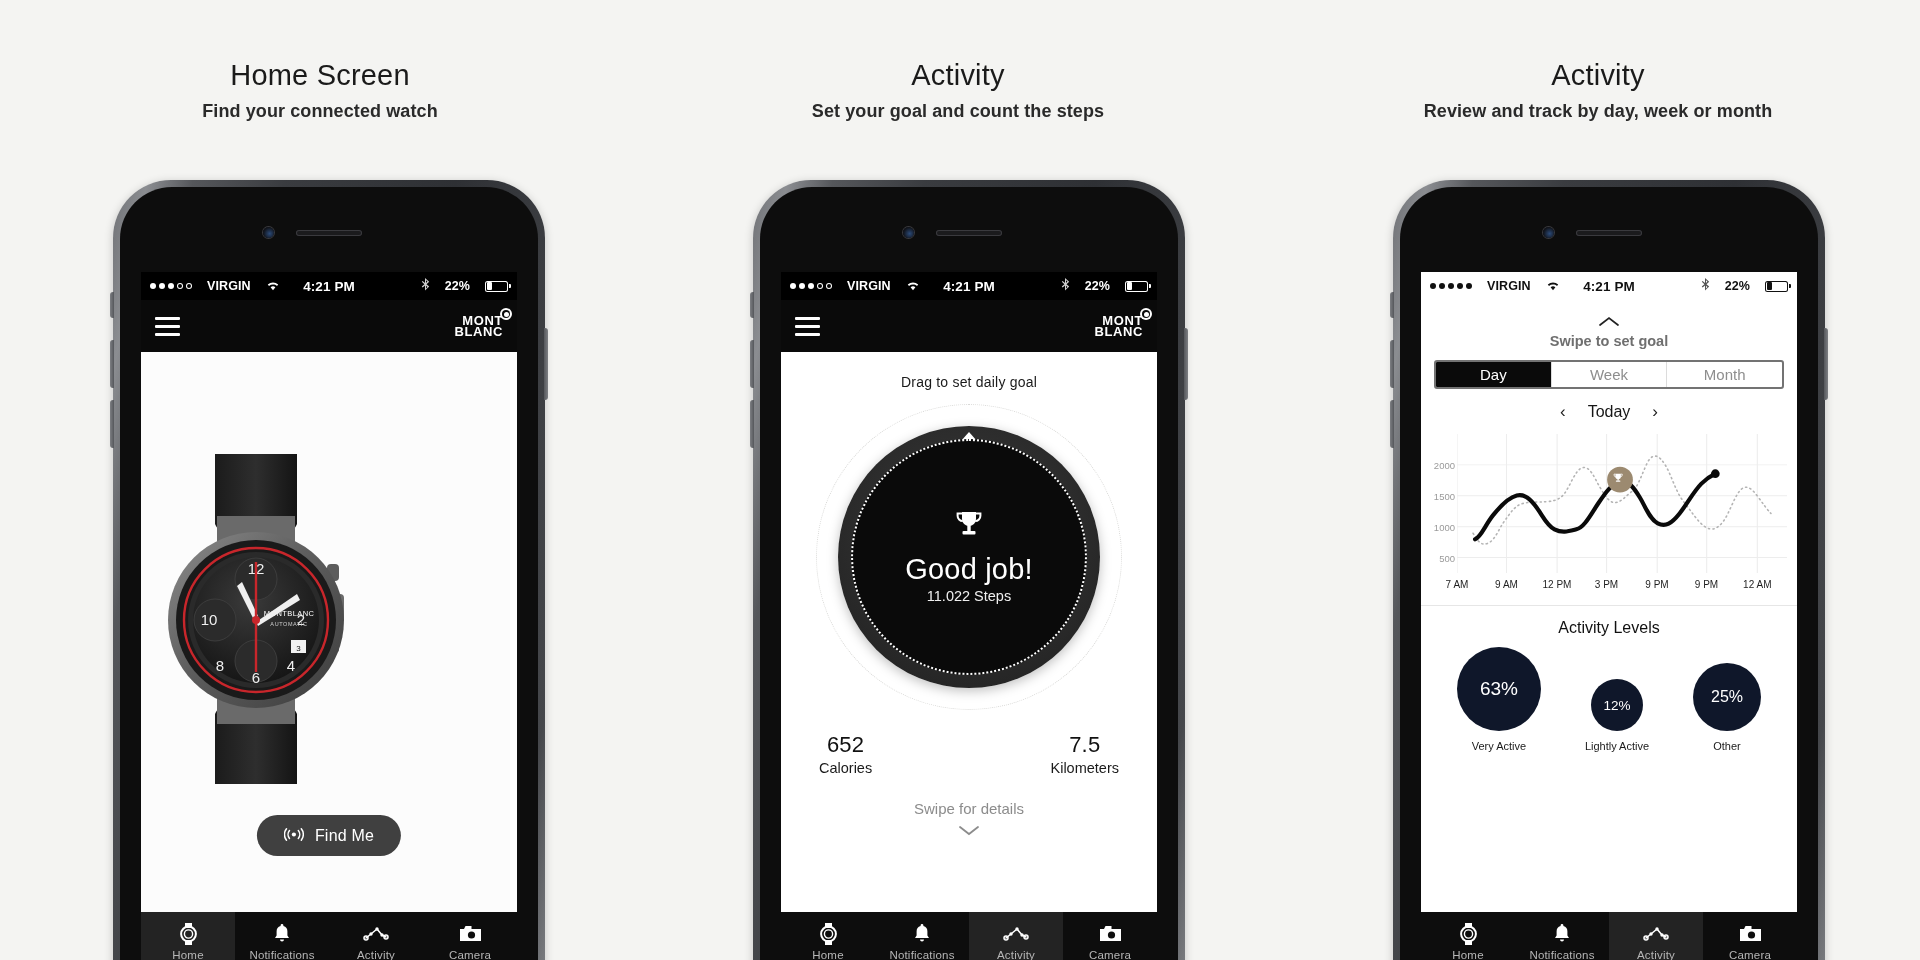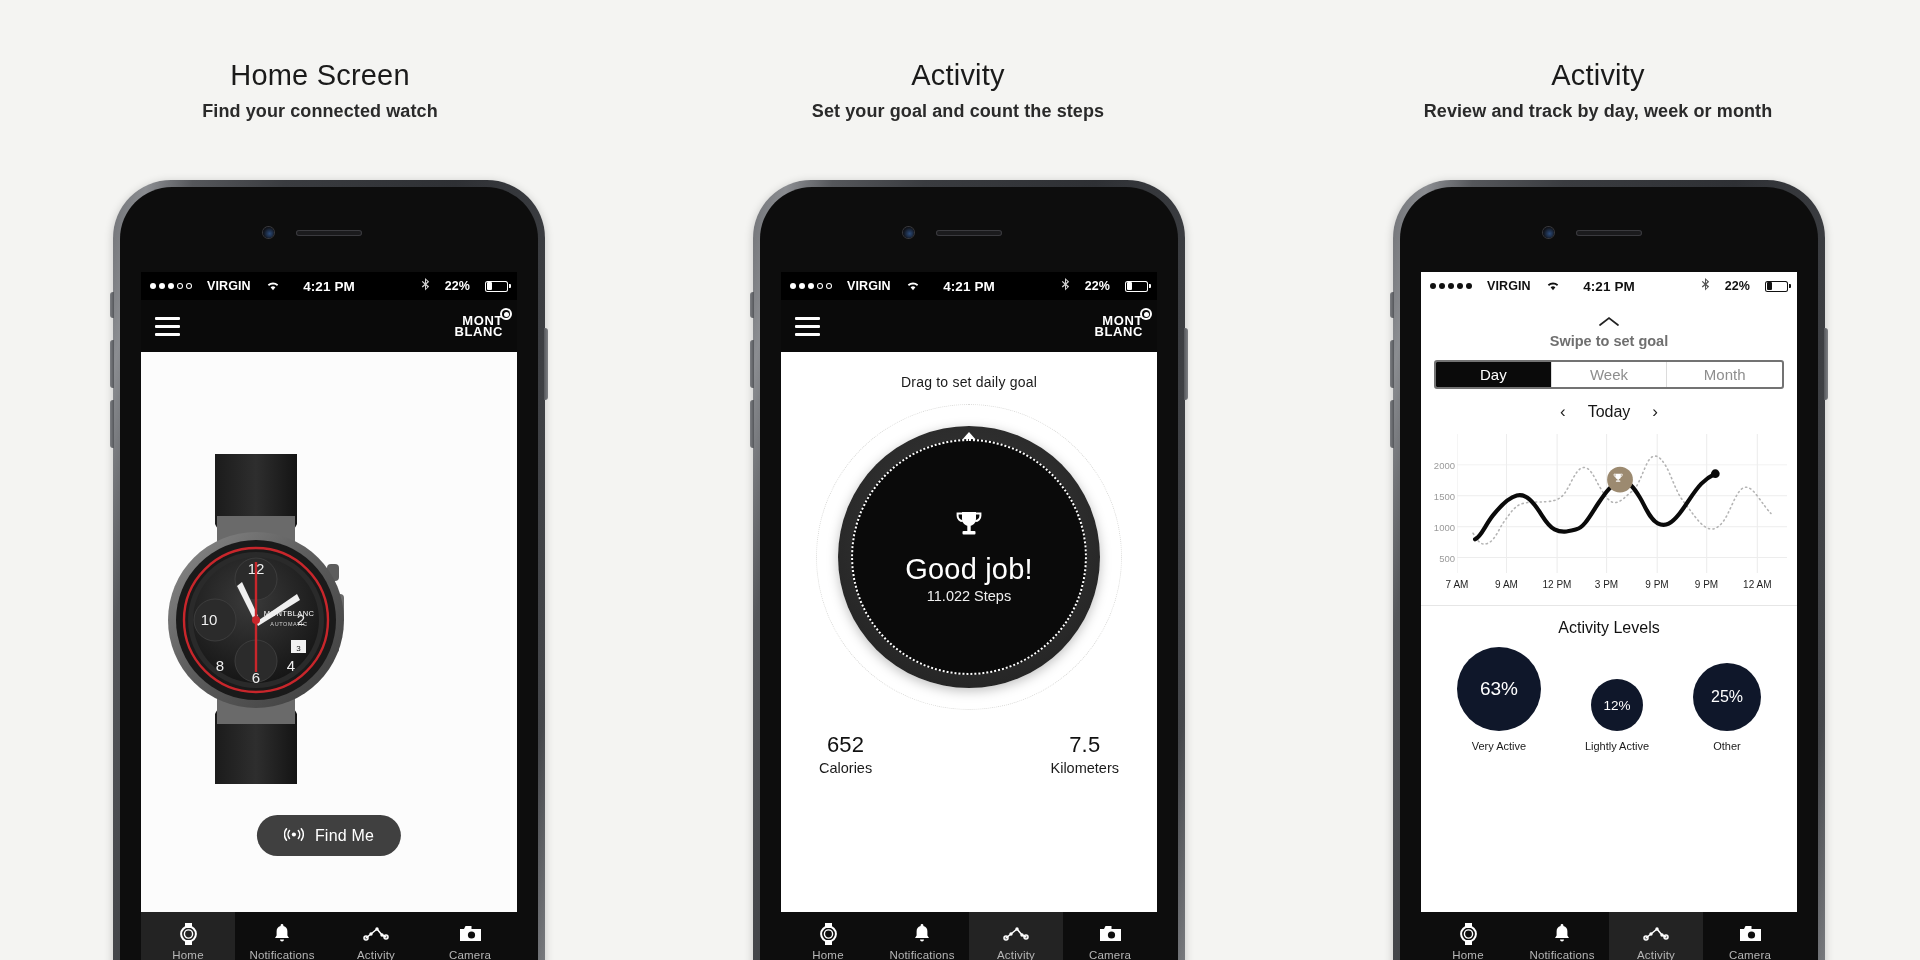--- a/index.html
+++ b/index.html
@@ -538,20 +538,28 @@
             <div class="stat">
               <div class="v">652</div>
               <div class="l">Calories</div>
             </div>
             <div class="stat">
               <div class="v">7.5</div>
               <div class="l">Kilometers</div>
             </div>
           </div>
 
+          <div class="swipe">
+            <span>Swipe for details</span>
+            <span class="chev-dn">
+              <svg width="22" height="11" viewBox="0 0 22 11">
+                  <polyline points="2,2 11,9 20,2" fill="none" stroke="#8c8c8c" stroke-width="1.8" stroke-linecap="round"></polyline>
+                </svg>
+            </span>
+          </div>
         </div>
 
         <div class="tabbar">
           <div class="tab">
             <span class="ti">
               <svg width="19" height="22" viewBox="0 0 19 22">
                   <rect x="6" y="0" width="7" height="5" fill="#fff"></rect>
                   <rect x="6" y="17" width="7" height="5" fill="#fff"></rect>
                   <circle cx="9.5" cy="11" r="7.4" fill="none" stroke="#fff" stroke-width="2"></circle>
                   <circle cx="9.5" cy="11" r="4.1" fill="none" stroke="#fff" stroke-width="1.4"></circle>

